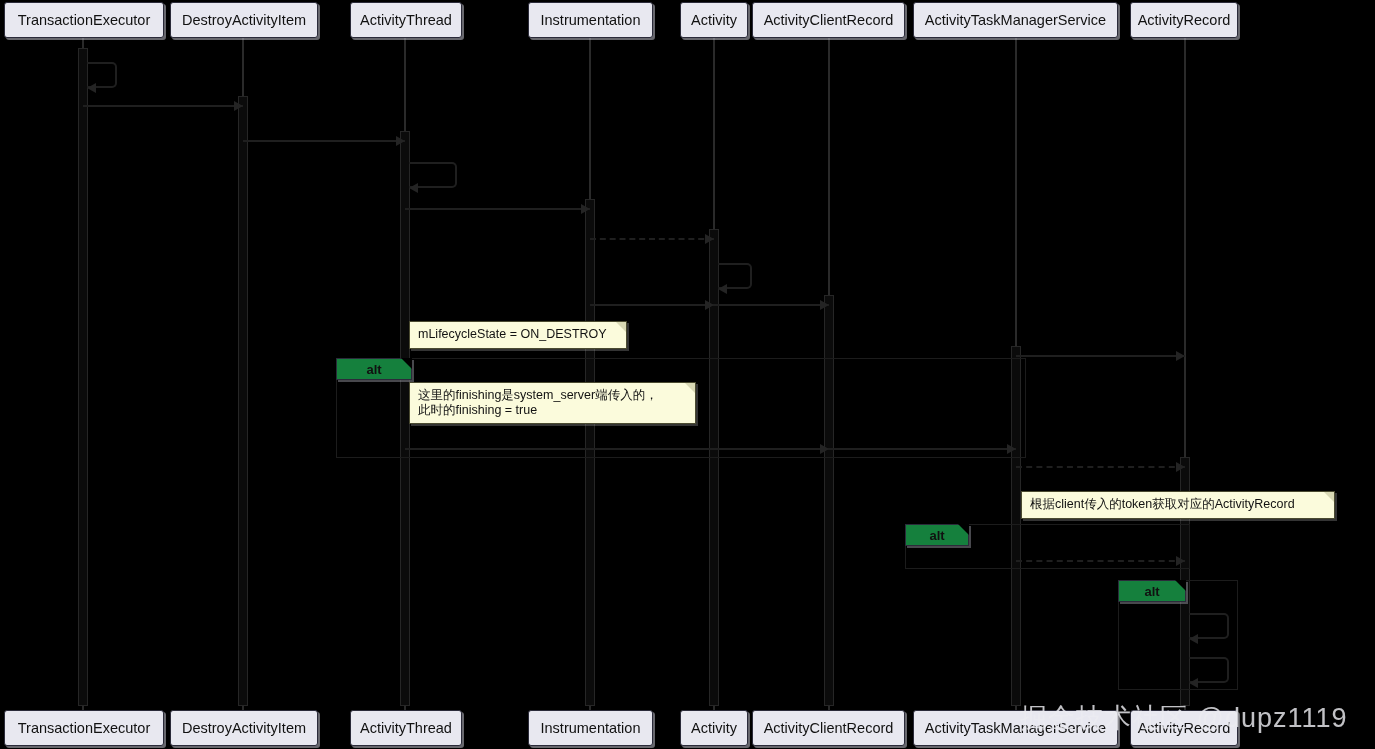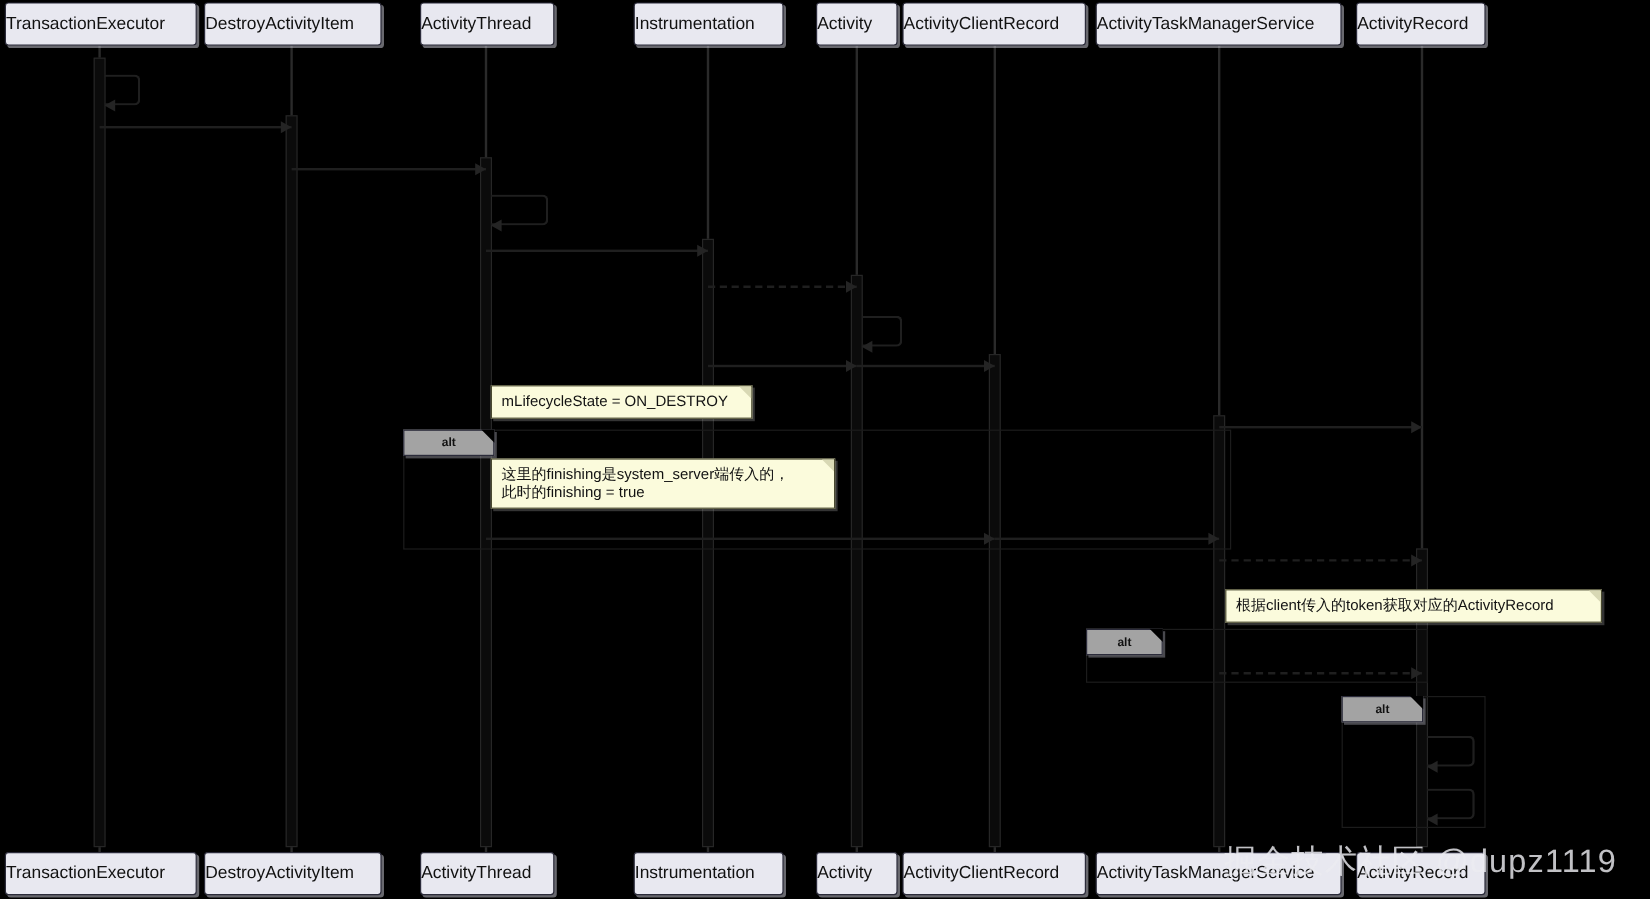--- a/index.html
+++ b/index.html
@@ -3,21 +3,21 @@
 <meta charset="utf-8">
 <style>
   html,body{margin:0;padding:0;background:#000;}
   body{width:1375px;height:749px;overflow:hidden;
        font-family:"Liberation Sans","DejaVu Sans",sans-serif;}
   #stage{position:relative;width:1375px;height:749px;background:#000;}
 
   
   .pbox{position:absolute;box-sizing:border-box;height:36px;
         background:#e8e8f0;border:1px solid #2b2b3a;border-radius:3px;
-        color:#111;font-size:14.5px;line-height:34px;
+        color:#111;font-size:14.5px;line-height:34px;text-align:center;
         box-shadow:2px 2px 0 rgba(190,190,200,.55);white-space:nowrap;}
 
   
   .lifeline{position:absolute;width:2px;background:#2a2a2a;}
 
   
   .act{position:absolute;box-sizing:border-box;background:#0b0b0b;
        border:1px solid #262626;}
 
   
@@ -31,21 +31,21 @@
           border-right:9px solid #242424;}
 
   
   .selfloop{position:absolute;box-sizing:border-box;
             border:2px solid #1f1f1f;border-left:none;
             border-radius:0 5px 5px 0;}
 
   
   .frag{position:absolute;box-sizing:border-box;border:1px solid #1c1c1c;}
   .fraglbl{position:absolute;box-sizing:border-box;height:22px;
-           background:#a3a3a3;color:#111;font-size:10px;font-weight:bold;
+           background:#15803d;color:#111;font-size:13px;font-weight:bold;
            line-height:21px;text-align:center;
            border:1px solid #2b2b3a;
            box-shadow:2px 2px 0 rgba(160,160,170,.45);}
   .fraglbl::after{content:"";position:absolute;right:-1px;top:-1px;
            border-top:11px solid #000;border-left:11px solid transparent;}
 
   
   .note{position:absolute;box-sizing:border-box;
         background:#fbfbdc;border:1px solid #4a4a30;
         color:#121212;font-size:12.5px;line-height:15px;

